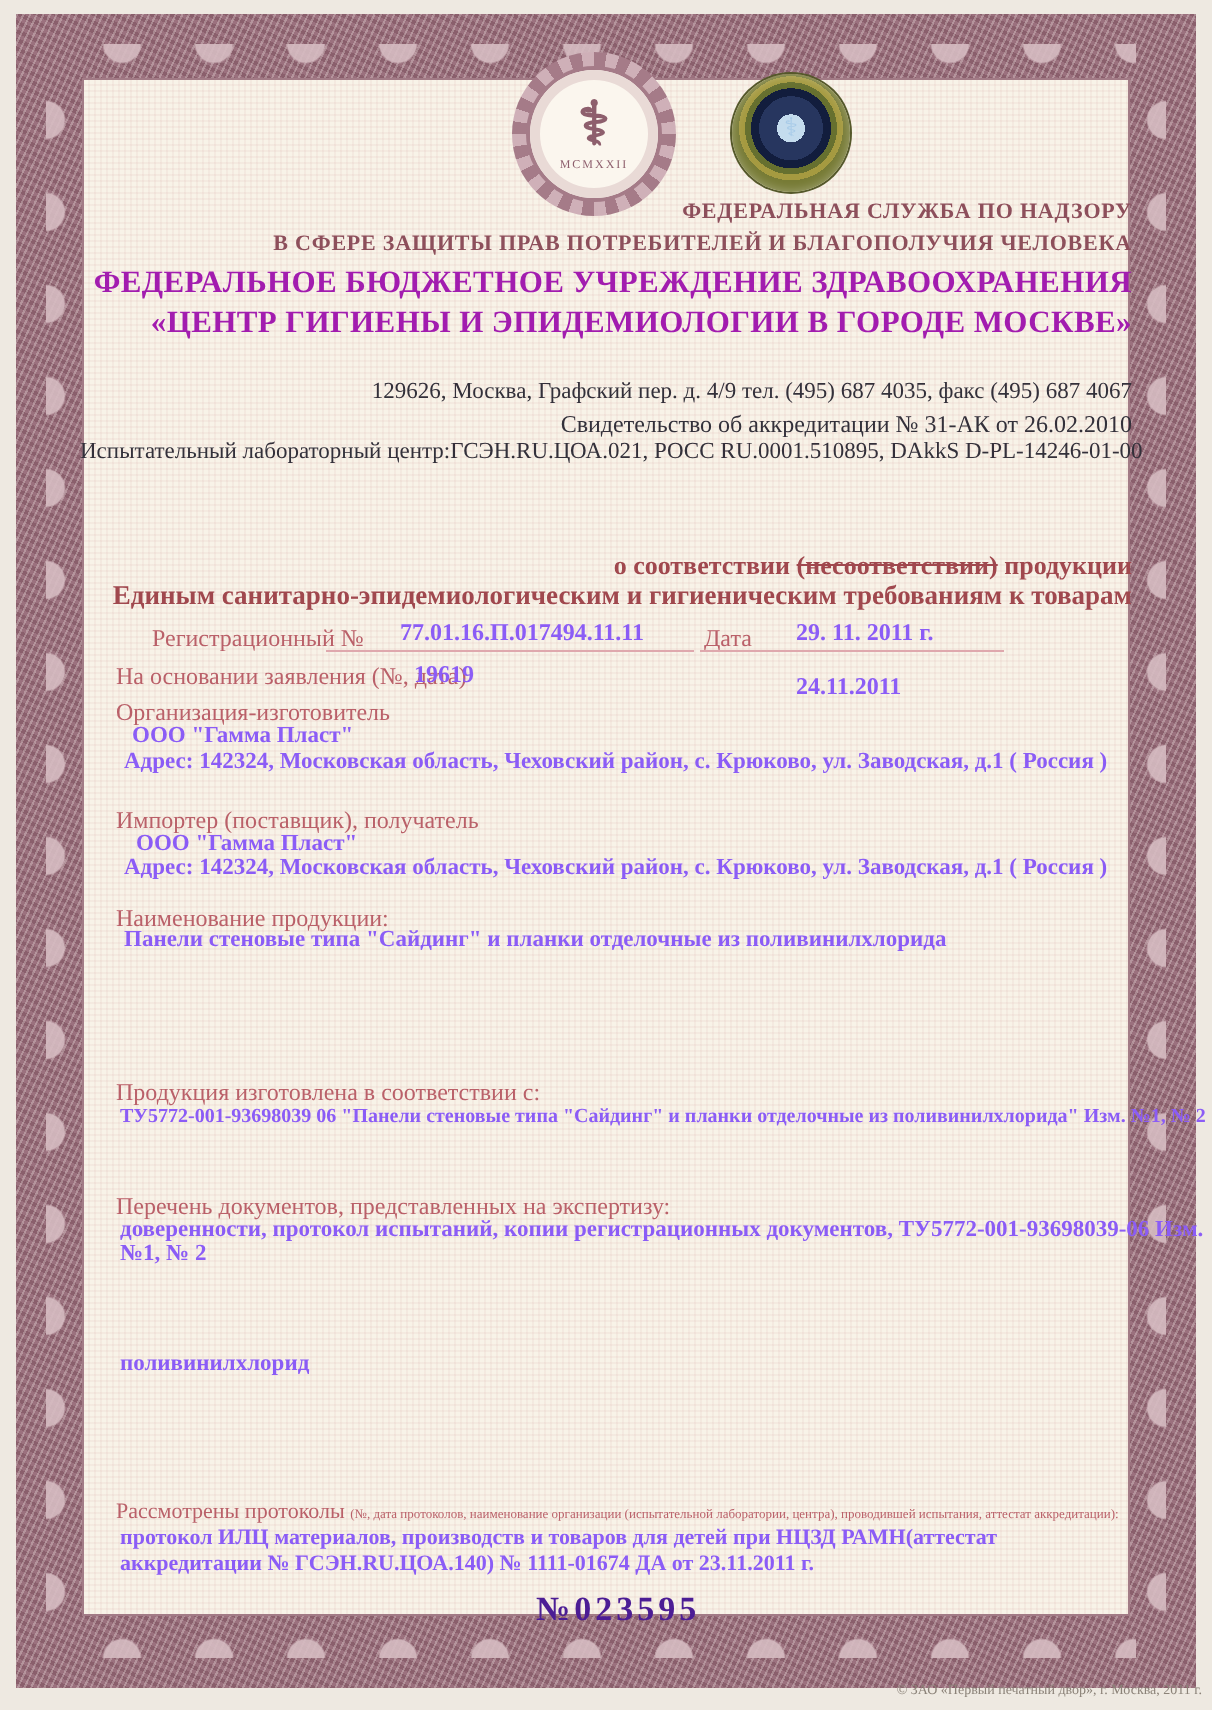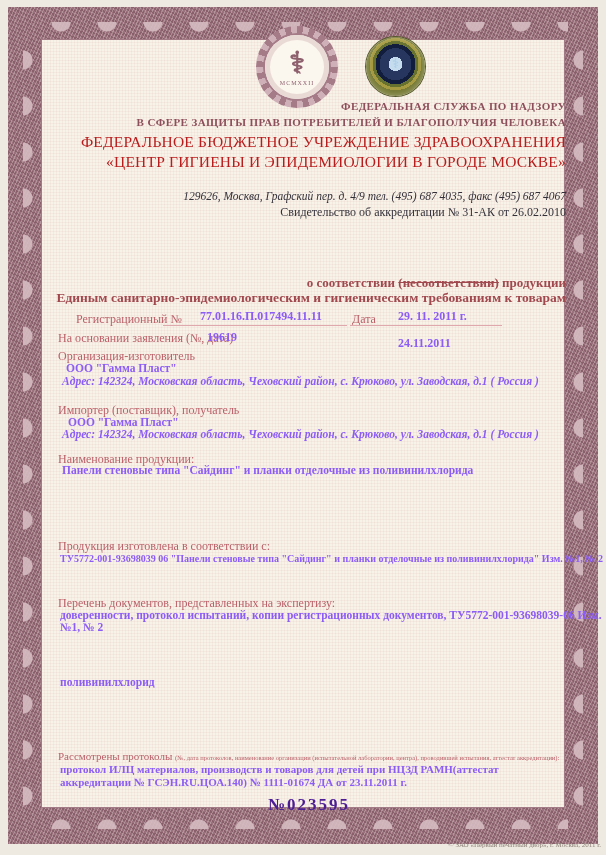--- a/index.html
+++ b/index.html
@@ -47,35 +47,35 @@
   .rosette-glyph{font-size:30px;line-height:30px;color:#8e5f6d;font-weight:bold;}
   .rosette-motto{font-size:6px;color:#8e5f6d;letter-spacing:1px;margin-top:2px;}
   .holo{position:absolute;left:366px;top:37px;width:59px;height:59px;border-radius:50%;
     background:radial-gradient(circle at 50% 46%, #c4dcee 0 7px, #27365f 7px 16px, #121d3d 16px 20px, #66702f 20px 23px, #a59a40 23px 26px, #767a34 26px 31px);
     box-shadow:0 0 0 1px #55582a, inset 0 0 6px rgba(255,255,255,.35);
     display:flex;align-items:center;justify-content:center;}
   .holo-glyph{color:#a8cbe8;font-size:13px;line-height:13px;margin-top:-6px;}
   
   .ctr{position:absolute;left:40px;right:40px;text-align:right;}
   .agency{font-weight:bold;font-size:11px;letter-spacing:.4px;color:#8d4f5b;}
-  .org{font-weight:normal;font-size:15.5px;letter-spacing:.2px;color:#b91c1c;}
+  .org{font-weight:bold;font-size:15.5px;letter-spacing:.2px;color:#a21caf;}
   .addr{font-size:11.5px;color:#33303a;}
   .title{font-weight:bold;font-size:25px;letter-spacing:.5px;color:#3d5dc1;}
   .sub{font-weight:bold;font-size:13px;color:#a0484e;}
   .sub2{font-weight:bold;font-size:13.5px;color:#a0484e;padding-left:12px;}
   .struck{text-decoration:line-through;}
   .lbl{position:absolute;font-size:12px;color:#ba6069;}
   .lbl-sm{font-size:6.5px;color:#ba6069;}
   .val{position:absolute;font-weight:bold;font-size:12px;color:#8b5cf6;}
   .val11{font-size:11.5px;}
   .val10{font-size:10px;white-space:nowrap;}
   .uline{position:absolute;height:1px;background:#dfa8ad;}
   .serial{position:absolute;left:268px;top:795px;font-size:17px;letter-spacing:2px;color:#4c1d95;font-weight:bold;}
   .copyright{position:absolute;right:5px;top:841px;font-size:7px;color:#8b8278;}
-  .nowrap{white-space:nowrap;font-style:italic;}
+  .nowrap{white-space:nowrap;}
 </style>
 </head>
 <body>
 
 <div class="page">
   <div class="frame">
     <div class="scallop sc-top"></div>
     <div class="scallop sc-bottom"></div>
     <div class="scallop sc-left"></div>
     <div class="scallop sc-right"></div>
@@ -91,20 +91,21 @@
   <div class="holo">
     <span class="holo-glyph">⚕</span>
   </div>
 
   <div class="ctr agency" style="top:100px">ФЕДЕРАЛЬНАЯ СЛУЖБА ПО НАДЗОРУ</div>
   <div class="ctr agency" style="top:116px">В СФЕРЕ ЗАЩИТЫ ПРАВ ПОТРЕБИТЕЛЕЙ И БЛАГОПОЛУЧИЯ  ЧЕЛОВЕКА</div>
   <div class="ctr org" style="top:133px">ФЕДЕРАЛЬНОЕ БЮДЖЕТНОЕ УЧРЕЖДЕНИЕ ЗДРАВООХРАНЕНИЯ</div>
   <div class="ctr org" style="top:153px">«ЦЕНТР ГИГИЕНЫ И ЭПИДЕМИОЛОГИИ В ГОРОДЕ МОСКВЕ»</div>
   <div class="ctr addr nowrap" style="top:190px">129626, Москва, Графский пер. д. 4/9 тел. (495) 687 4035, факс (495) 687 4067</div>
   <div class="ctr addr" style="top:205px;font-size:12px">Свидетельство об аккредитации № 31-АК от 26.02.2010</div>
+  <div class="ctr addr nowrap" style="top:220px">Испытательный лабораторный центр:ГСЭН.RU.ЦОА.021, РОСС RU.0001.510895, DAkkS D-PL-14246-01-00</div>
 
   <div class="ctr sub" style="top:275px"><span>о соответствии </span><span class="struck">(несоответствии)</span><span> продукции</span></div>
   <div class="ctr sub2" style="top:290px">Единым санитарно-эпидемиологическим и гигиеническим требованиям к товарам</div>
 
   <div class="lbl" style="left:76px;top:312px">Регистрационный №</div>
   <div class="val" style="left:200px;top:309px">77.01.16.П.017494.11.11</div>
   <div class="uline" style="left:163px;top:325px;width:184px"></div>
   <div class="lbl" style="left:352px;top:312px">Дата</div>
   <div class="val" style="left:398px;top:309px">29. 11. 2011 г.</div>
   <div class="uline" style="left:350px;top:325px;width:152px"></div>

